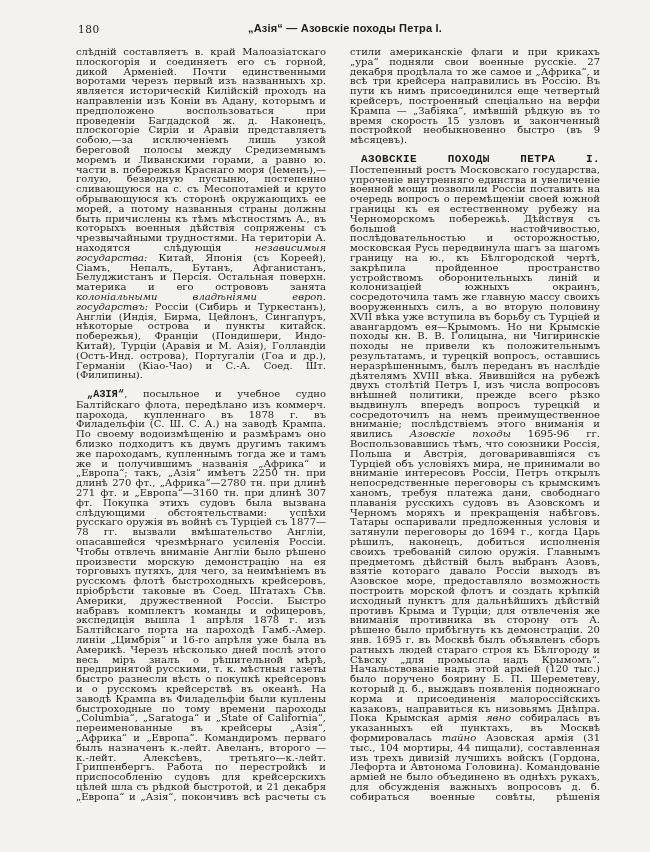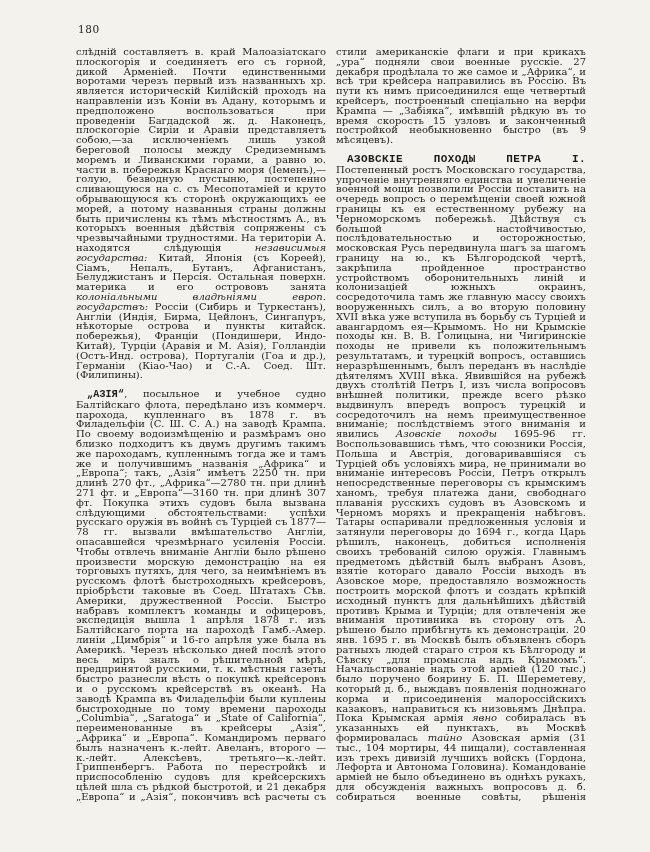--- a/index.html
+++ b/index.html
@@ -26,21 +26,21 @@
     position:absolute;left:2px;top:3px;
     font-size:10.5px;letter-spacing:0.6px;
   }
   .running-title{
     display:block;text-align:center;
     font-family:"Liberation Sans", sans-serif;
     font-weight:bold;font-size:11px;letter-spacing:0.2px;
     padding-top:2px;
   }
   .columns{
-    display:flex;gap:10px;margin-top:5px;
+    display:flex;gap:24px;margin-top:5px;
     height:756px;overflow:hidden;
   }
   .col{
     width:250px;flex:0 0 250px;
     text-align:justify;
     font-size:10px;line-height:9.8px;
     hyphens:auto;-webkit-hyphens:auto;
     word-spacing:-0.2px;
   }
   .col p{margin:0;}
@@ -52,20 +52,21 @@
   .lead.small{font-size:10px;letter-spacing:0.2px;}
   .lead.heading{font-size:11px;letter-spacing:0.4px;}
   i{font-style:italic;}
 </style>
 </head>
 <body>
 
 <div class="page">
   <div class="running-head">
     <span class="pagenum">180</span>
+    <span class="running-title">„Азія“ — Азовскіе походы Петра I.</span>
   </div>
 
   <div class="columns">
 
     <div class="col">
       <p class="para-cont"><span>слѣдній составляетъ в. край Малоазіатскаго плоскогорія и соединяетъ его съ горной, дикой Арменіей. Почти единственными воротами черезъ первый изъ названныхъ хр. является историческій Килійскій проходъ на направленіи изъ Коніи въ Адану, которымъ и предположено воспользоваться при проведеніи Багдадской ж. д. Наконецъ, плоскогоріе Сиріи и Аравіи представляетъ собою,—за исключеніемъ лишь узкой береговой полосы между Средиземнымъ моремъ и Ливанскими горами, а равно ю. части в. побережья Краснаго моря (Іеменъ),—голую, безводную пустыню, постепенно сливающуюся на с. съ Месопотаміей и круто обрывающуюся къ сторонѣ окружающихъ ее морей, а потому названныя страны должны быть причислены къ тѣмъ мѣстностямъ А., въ которыхъ военныя дѣйствія сопряжены съ чрезвычайными трудностями. На територіи А. находятся слѣдующія </span><i>независимыя государства:</i><span> Китай, Японія (съ Кореей), Сіамъ, Непалъ, Бутанъ, Афганистанъ, Белуджистанъ и Персія. Остальная поверхн. материка и его острововъ занята </span><i>колоніальными владѣніями европ. государствъ:</i><span> Россіи (Сибирь и Туркестанъ), Англіи (Индія, Бирма, Цейлонъ, Сингапуръ, нѣкоторые острова и пункты китайск. побережья), Франціи (Пондишери, Индо-Китай), Турціи (Аравія и М. Азія), Голландіи (Остъ-Инд. острова), Португаліи (Гоа и др.), Германіи (Кіао-Чао) и С.-А. Соед. Шт. (Филипины).</span></p>
       <p class="para-new"><b class="lead small">„АЗІЯ“</b><span>, посыльное и учебное судно Балтійскаго флота, передѣлано изъ коммерч. парохода, купленнаго въ 1878 г. въ Филадельфіи (С. Ш. С. А.) на заводѣ Крампа. По своему водоизмѣщенію и размѣрамъ оно близко подходитъ къ двумъ другимъ такимъ же пароходамъ, купленнымъ тогда же и тамъ же и получившимъ названія „Африка“ и „Европа“; такъ, „Азія“ имѣетъ 2250 тн. при длинѣ 270 фт., „Африка“—2780 тн. при длинѣ 271 фт. и „Европа“—3160 тн. при длинѣ 307 фт. Покупка этихъ судовъ была вызвана слѣдующими обстоятельствами: успѣхи русскаго оружія въ войнѣ съ Турціей съ 1877—78 гг. вызвали вмѣшательство Англіи, опасавшейся чрезмѣрнаго усиленія Россіи. Чтобы отвлечь вниманіе Англіи было рѣшено произвести морскую демонстрацію на ея торговыхъ путяхъ, для чего, за неимѣніемъ въ русскомъ флотѣ быстроходныхъ крейсеровъ, пріобрѣсти таковые въ Соед. Штатахъ Сѣв. Америки, дружественной Россіи. Быстро набравъ комплектъ команды и офицеровъ, экспедиція вышла 1 апрѣля 1878 г. изъ Балтійскаго порта на пароходѣ Гамб.-Амер. линіи „Цимбрія“ и 16-го апрѣля уже была въ Америкѣ. Черезъ нѣсколько дней послѣ этого весь міръ зналъ о рѣшительной мѣрѣ, предпринятой русскими, т. к. мѣстныя газеты быстро разнесли вѣсть о покупкѣ крейсеровъ и о русскомъ крейсерствѣ въ океанѣ. На заводѣ Крампа въ Филадельфіи были куплены быстроходные по тому времени пароходы „Columbia“, „Saratoga“ и „State of California“, переименованные въ крейсеры „Азія“, „Африка“ и „Европа“. Командиромъ перваго былъ назначенъ к.-лейт. Авеланъ, второго — к.-лейт. Алексѣевъ, третьяго—к.-лейт. Гриппенбергъ. Работа по перестройкѣ и приспособленію судовъ для крейсерскихъ цѣлей шла съ рѣдкой быстротой, и 21 декабря „Европа“ и „Азія“, покончивъ всѣ расчеты съ берегомъ, вышли въ океанъ. Отойдя мили три отъ берега, они спу-</span></p>
     </div>
 
     <div class="col">

